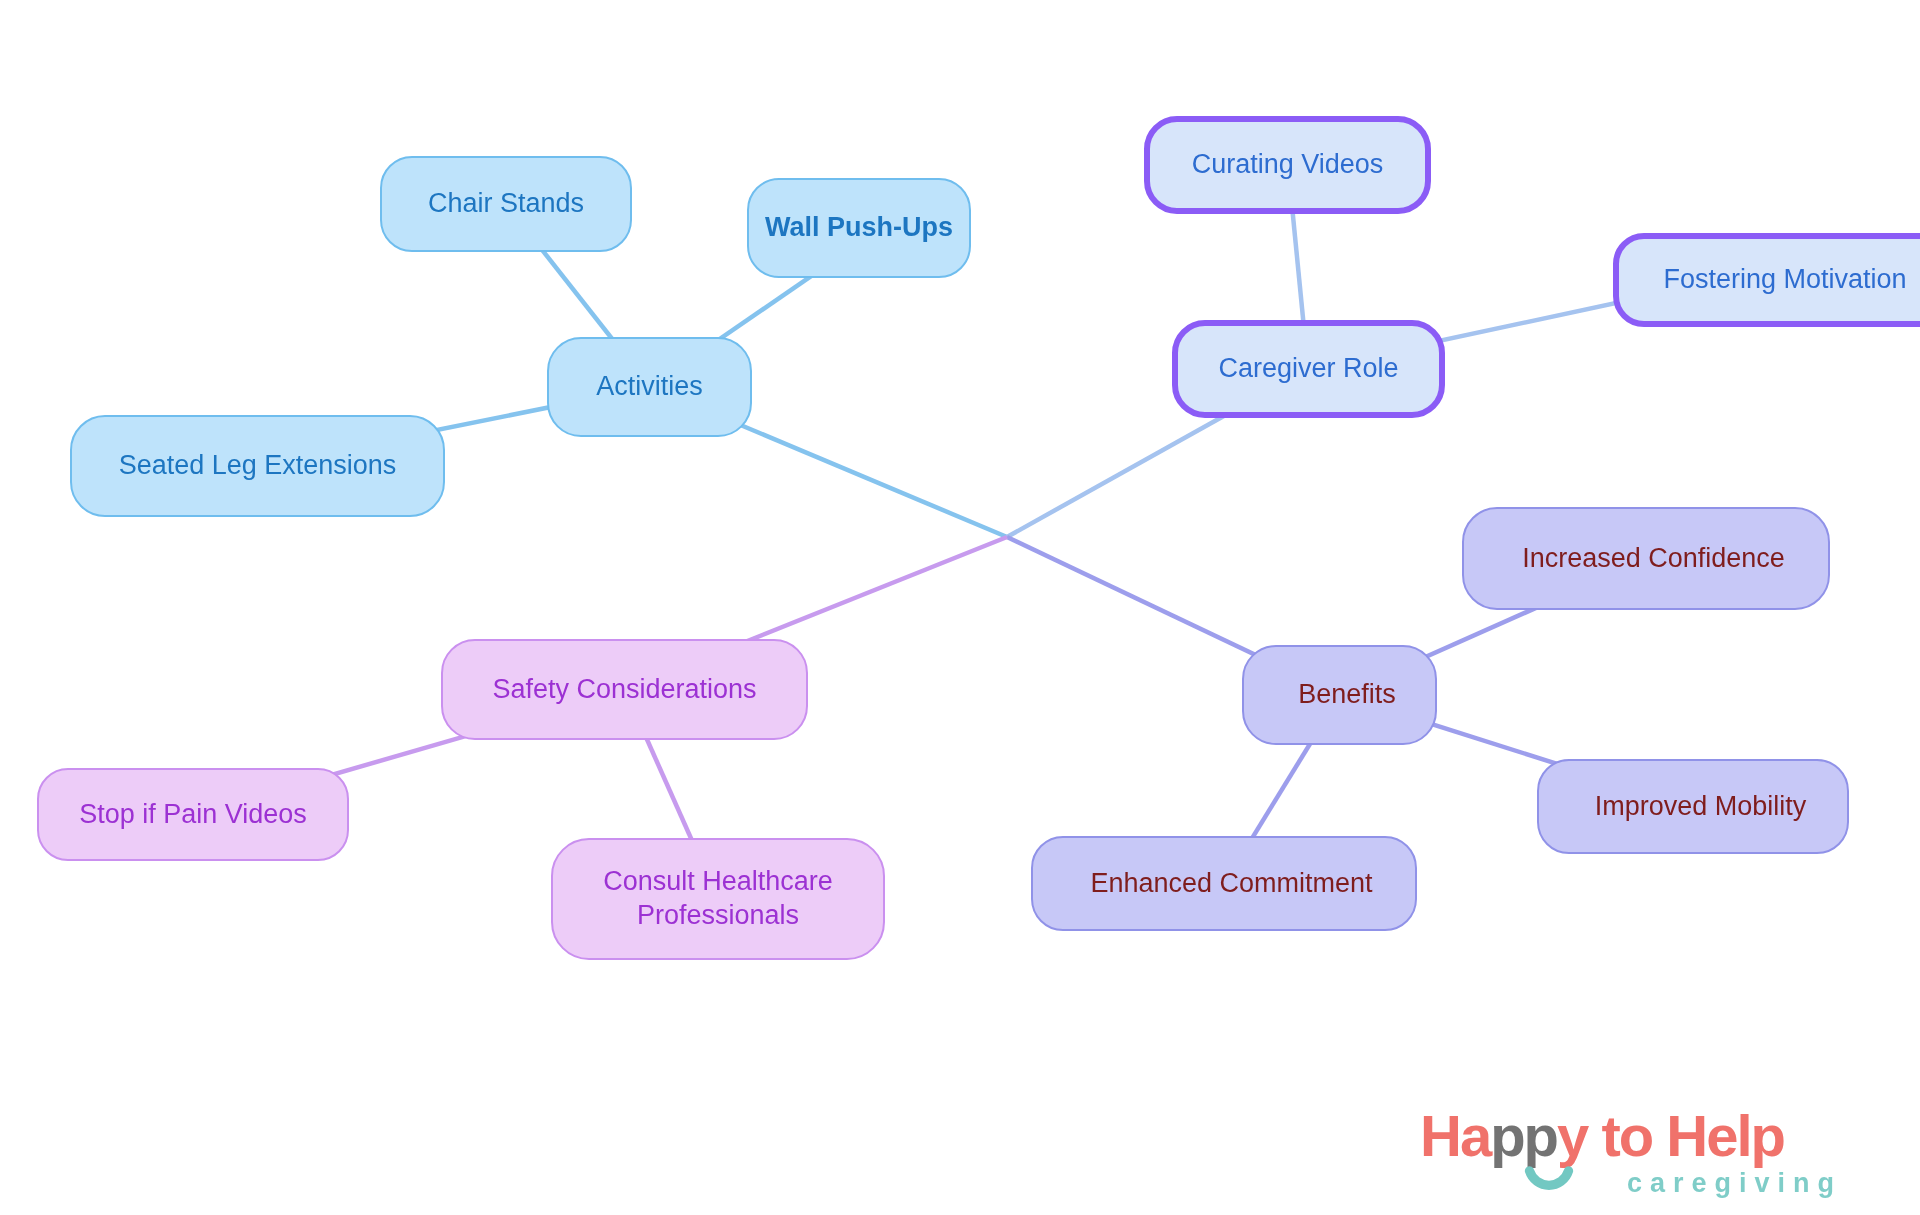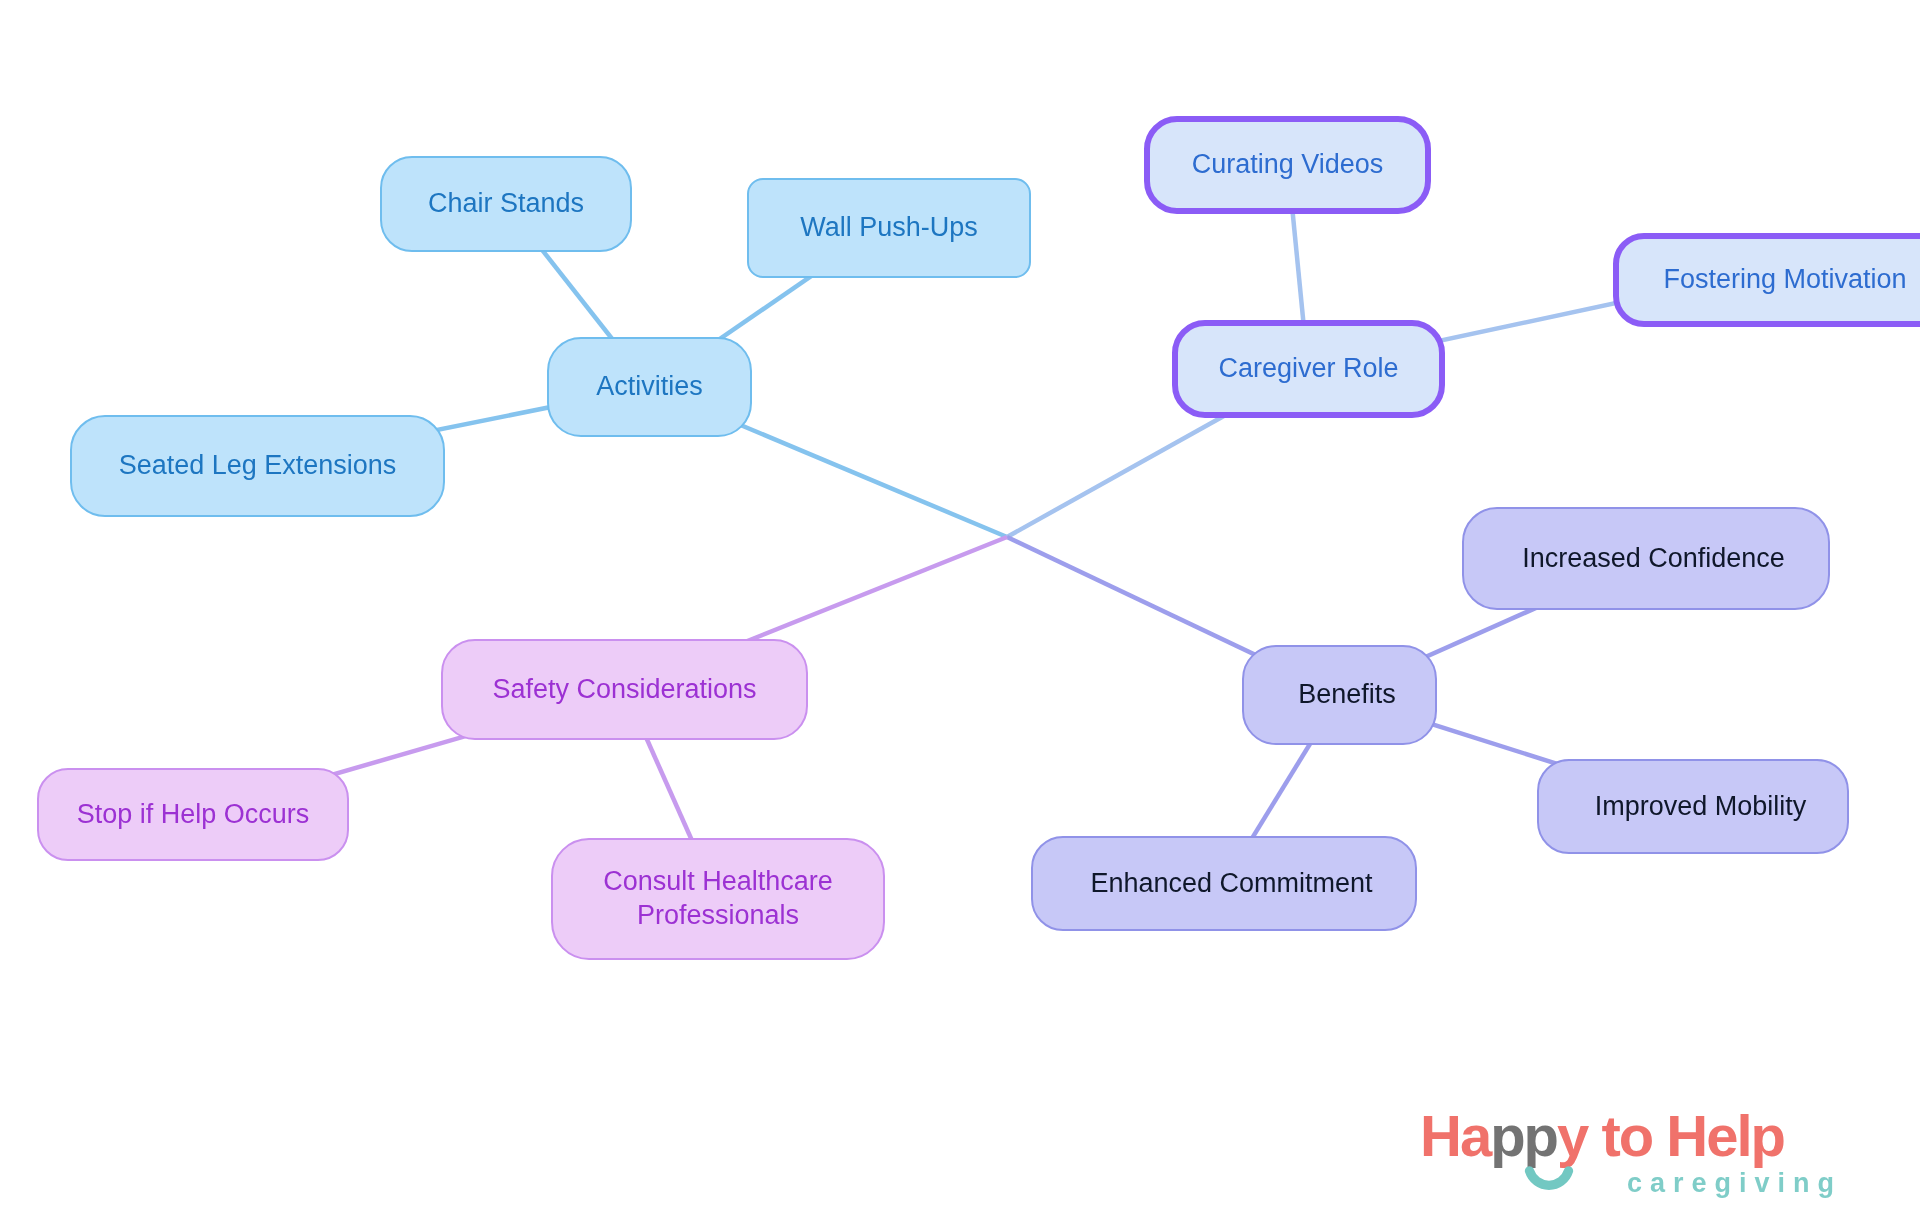--- a/index.html
+++ b/index.html
@@ -38,32 +38,32 @@
     left: 813px; top: 472px; width: 389px; height: 130px;
     background: #141a23; color: #f7f9fb;
     border-radius: 40px; padding: 0 28px;
   }
   
   .c-activities {
     background: #bee3fb; border: 2px solid #6fbdee; color: #1d76c1;
   }
   .n-activities          { left: 547px; top: 337px; width: 205px; height: 100px; border-radius: 34px; }
   .n-chair-stands        { left: 380px; top: 156px; width: 252px; height:  96px; border-radius: 32px; }
-  .n-wall-push-ups       { left: 747px; top: 178px; width: 284px; height: 100px; border-radius: 16px; }
+  .n-wall-push-ups       { left: 747px; top: 178px; width: 224px; height: 100px; border-radius: 32px; font-weight: bold; }
   .n-seated-leg          { left:  70px; top: 415px; width: 375px; height: 102px; border-radius: 35px; }
   
   .c-caregiver {
     background: #d7e5fa; border: 6px solid #8b5cf6; color: #2d6cd0;
   }
   .n-caregiver-role      { left: 1172px; top: 320px; width: 273px; height:  98px; border-radius: 33px; }
   .n-curating-videos     { left: 1144px; top: 116px; width: 287px; height:  98px; border-radius: 33px; }
   .n-fostering-motivation{ left: 1613px; top: 233px; width: 344px; height:  94px; border-radius: 31px; text-align: right; }
   
   .c-benefits {
-    background: #c7c8f7; border: 2px solid #9092e8; color: #0f172a; padding-left: 15px;
+    background: #c7c8f7; border: 2px solid #9092e8; color: #7f1d1d; padding-left: 15px;
   }
   .n-benefits            { left: 1242px; top: 645px; width: 195px; height: 100px; border-radius: 34px; }
   .n-increased-confidence{ left: 1462px; top: 507px; width: 368px; height: 103px; border-radius: 35px; }
   .n-improved-mobility   { left: 1537px; top: 759px; width: 312px; height:  95px; border-radius: 32px; }
   .n-enhanced-commitment { left: 1031px; top: 836px; width: 386px; height:  95px; border-radius: 32px; }
   
   .c-safety {
     background: #edccf8; border: 2px solid #ca90ef; color: #9c31d3;
   }
   .n-safety-considerations { left: 441px; top: 639px; width: 367px; height: 101px; border-radius: 34px; }
@@ -135,21 +135,21 @@
   <div class="node c-caregiver n-caregiver-role">Caregiver Role</div>
   <div class="node c-caregiver n-curating-videos">Curating Videos</div>
   <div class="node c-caregiver n-fostering-motivation">Fostering Motivation</div>
 
   <div class="node c-benefits n-benefits">Benefits</div>
   <div class="node c-benefits n-increased-confidence">Increased Confidence</div>
   <div class="node c-benefits n-improved-mobility">Improved Mobility</div>
   <div class="node c-benefits n-enhanced-commitment">Enhanced Commitment</div>
 
   <div class="node c-safety n-safety-considerations">Safety Considerations</div>
-  <div class="node c-safety n-stop-if-pain">Stop if Help Occurs</div>
+  <div class="node c-safety n-stop-if-pain">Stop if Pain Videos</div>
   <div class="node c-safety n-consult-healthcare">Consult Healthcare Professionals</div>
 
   <div class="logo">
     <div class="wordmark"><span class="coral">Ha</span><span class="teal">pp</span><span class="coral">y to Help</span></div>
     <svg class="smile" viewBox="0 0 56 36">
       <path d="M7 5 A 22 22 0 0 0 49 5" fill="none" stroke="#72c8c2" stroke-width="10" stroke-linecap="round"></path>
     </svg>
     <div class="tagline">caregiving</div>
   </div>
 

